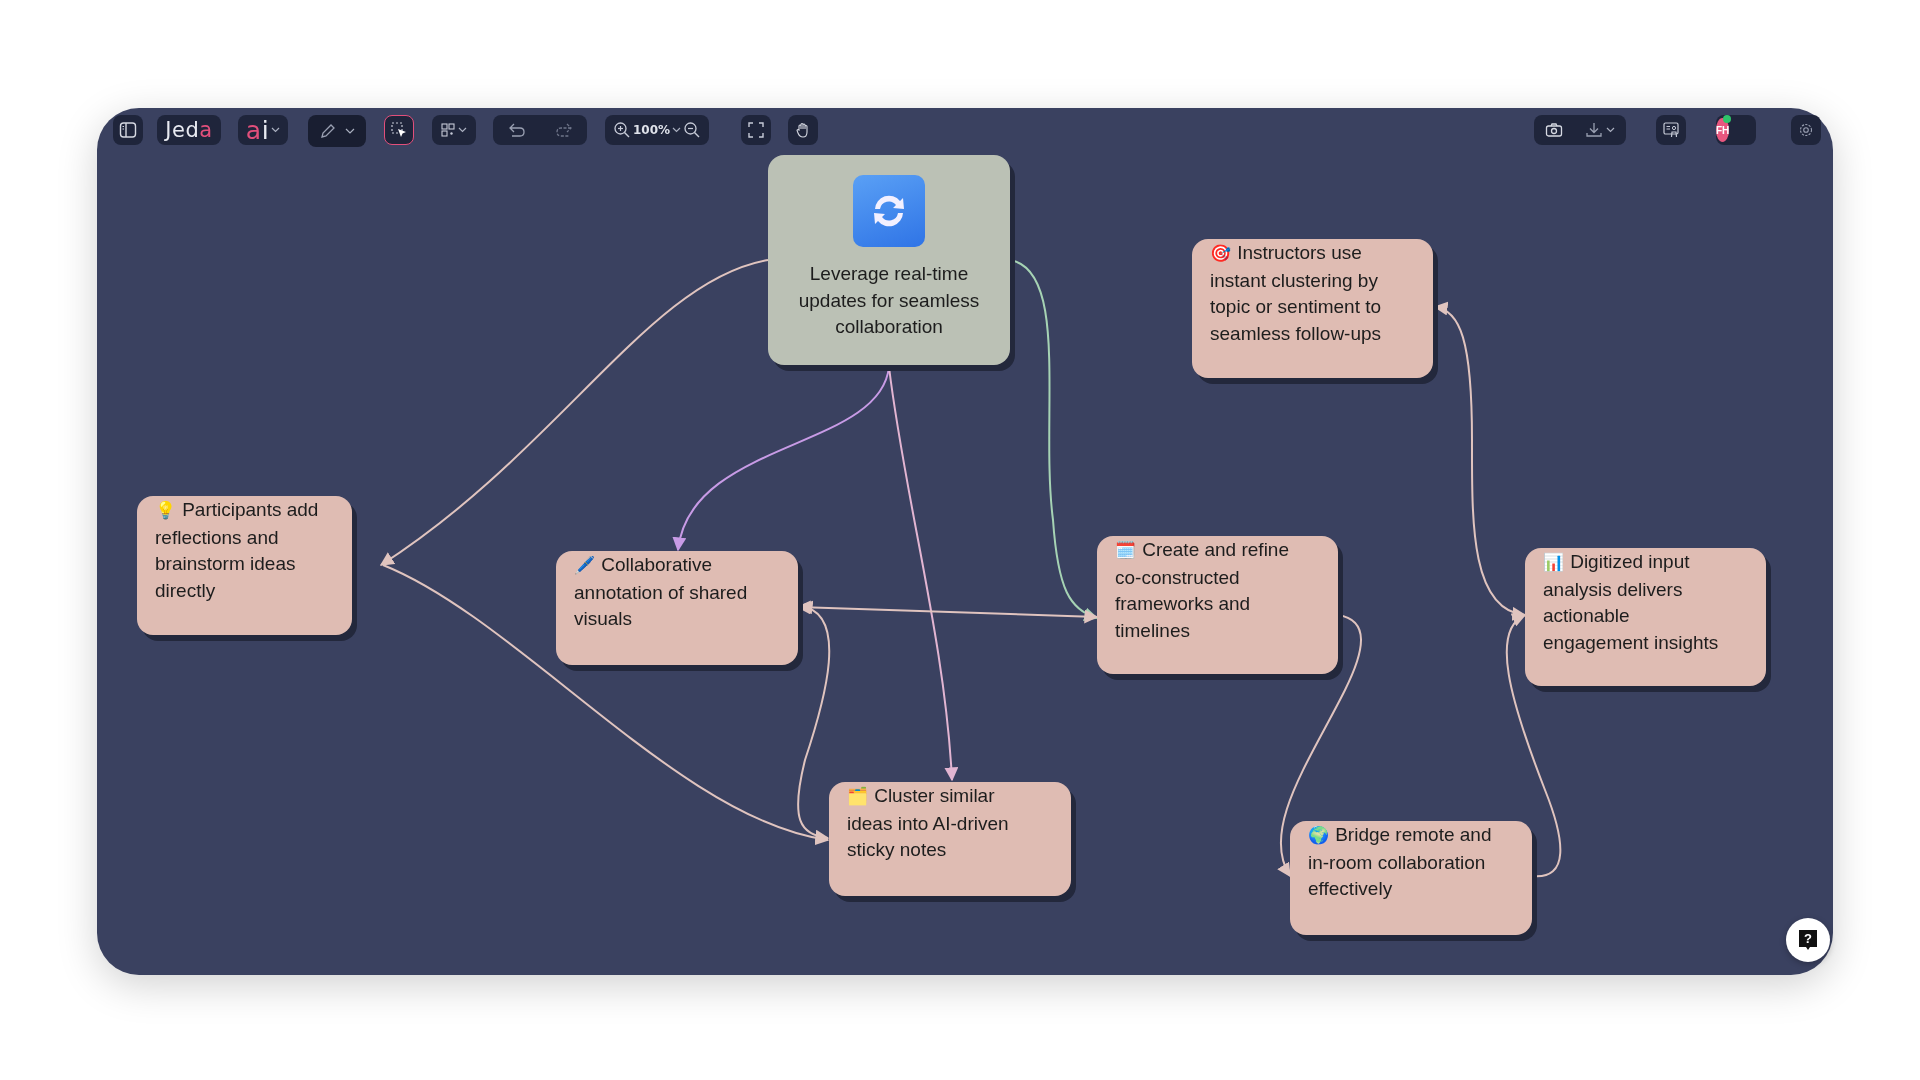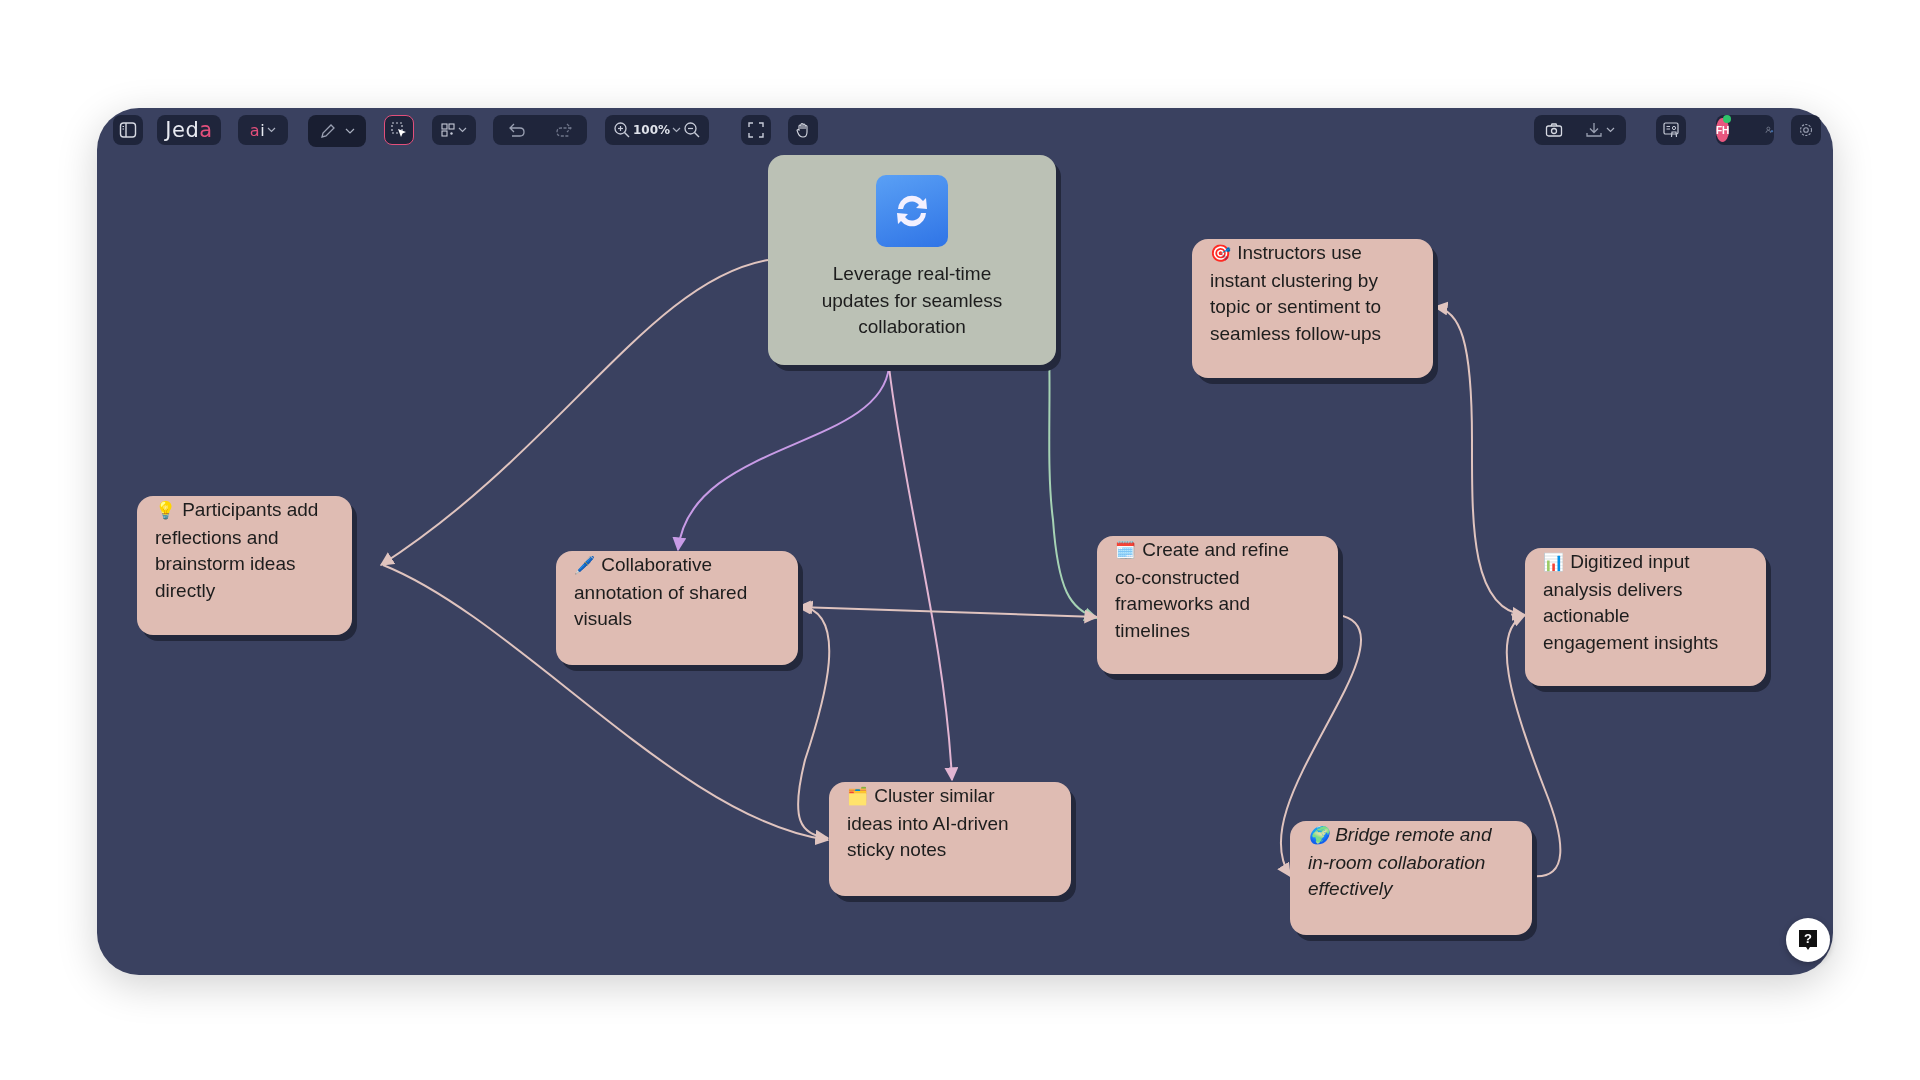--- a/index.html
+++ b/index.html
@@ -65,21 +65,21 @@
       <rect x="1.5" y="2" width="15" height="14" rx="3" fill="none" stroke="#d6d9e2" stroke-width="1.4"></rect>
       <line x1="7" y1="2" x2="7" y2="16" stroke="#d6d9e2" stroke-width="1.4"></line>
       <line x1="3.5" y1="5.5" x2="5" y2="5.5" stroke="#d6d9e2" stroke-width="1.2"></line>
       <line x1="3.5" y1="8" x2="5" y2="8" stroke="#d6d9e2" stroke-width="1.2"></line>
     </svg>
 </div>
 <div class="tb" style="left:157px;top:115px;width:64px;">
   <span class="logo"><span>Jed</span><span class="accent">a</span></span>
 </div>
 <div class="tb" style="left:238px;top:115px;width:50px;">
-  <span class="logo" style="font-size:16px;"><span class="accent">a</span><span>i</span></span>
+  <span class="logo" style="font-size:25px;"><span class="accent">a</span><span>i</span></span>
   <svg width="9" height="6" viewBox="0 0 9 6" style="margin-left:2px">
       <path d="M1,1 L4.5,4.5 L8,1" stroke="#aab0c0" fill="none" stroke-width="1.2"></path>
     </svg>
 </div>
 <div class="tb" style="left:308px;top:115px;width:58px;height:32px;background:#191e31;">
   <svg width="18" height="18" viewBox="0 0 18 18">
       <path d="M3,15 L4,11 L12,3 L15,6 L7,14 Z" fill="none" stroke="#9aa0b2" stroke-width="1.3"></path>
     </svg>
   <svg width="10" height="6" viewBox="0 0 10 6" style="margin-left:8px">
       <path d="M1,1 L5,5 L9,1" stroke="#aab0c0" fill="none" stroke-width="1.2"></path>
@@ -155,40 +155,40 @@
 </div>
 <div class="tb" style="left:1656px;top:115px;width:30px;">
   <svg width="18" height="18" viewBox="0 0 18 18">
       <rect x="2" y="2" width="14" height="11" rx="1.5" fill="none" stroke="#c7cbd8" stroke-width="1.2"></rect>
       <line x1="4.5" y1="5.5" x2="8" y2="5.5" stroke="#c7cbd8"></line>
       <line x1="4.5" y1="8" x2="8" y2="8" stroke="#c7cbd8"></line>
       <circle cx="12" cy="7" r="1.6" fill="none" stroke="#c7cbd8"></circle>
       <path d="M9.5,16 L10,11 L14,11 L14.5,16" fill="none" stroke="#c7cbd8" stroke-width="1.2"></path>
     </svg>
 </div>
-<div class="tb" style="left:1716px;top:115px;width:58px;justify-content:space-around;gap:36px;">
+<div class="tb" style="left:1716px;top:115px;width:40px;justify-content:space-around;gap:36px;">
   <div class="avatar">
       <span>FH</span>
       <span class="dot"></span>
     </div>
   <svg width="18" height="18" viewBox="0 0 18 18">
       <circle cx="7" cy="6" r="3" fill="none" stroke="#9aa0b2" stroke-width="1.2"></circle>
       <path d="M2,15 Q2,10 7,10 Q12,10 12,15" fill="none" stroke="#9aa0b2" stroke-width="1.2"></path>
       <line x1="14.5" y1="9" x2="14.5" y2="14" stroke="#5aa0f5" stroke-width="1.2"></line>
       <line x1="12" y1="11.5" x2="17" y2="11.5" stroke="#5aa0f5" stroke-width="1.2"></line>
     </svg>
 </div>
 <div class="tb" style="left:1791px;top:115px;width:30px;">
   <svg width="16" height="16" viewBox="0 0 16 16">
       <circle cx="8" cy="8" r="2.3" fill="none" stroke="#9aa0b2" stroke-width="1.1"></circle>
       <circle cx="8" cy="8" r="5.5" fill="none" stroke="#9aa0b2" stroke-width="1.1" stroke-dasharray="2.2 1.3"></circle>
     </svg>
 </div>
 
-<div class="central" style="left:768px;top:155px;width:288px;height:210px;">
+<div class="central" style="left:768px;top:155px;width:242px;height:210px;">
   <div class="sync-icon">
     <svg width="48" height="48" viewBox="0 0 48 48">
         <path d="M10,22 A14,14 0 0 1 35,14 L38,11 L39,22 L28,21 L31,18 A9,9 0 0 0 15,22 Z" fill="#f3f0ff"></path>
         <path d="M38,26 A14,14 0 0 1 13,34 L10,37 L9,26 L20,27 L17,30 A9,9 0 0 0 33,26 Z" fill="#f3f0ff"></path>
       </svg>
   </div>
   <div>
     <div>Leverage real-time</div>
     <div>updates for seamless</div>
     <div>collaboration</div>
@@ -228,21 +228,21 @@
   <span>seamless follow-ups</span>
 </div>
 
 <div class="node" style="left:1525px;top:548px;width:241px;height:138px;">
   <span class="emoji">📊</span><span>Digitized input</span><br>
   <span>analysis delivers</span><br>
   <span>actionable</span><br>
   <span>engagement insights</span>
 </div>
 
-<div class="node" style="left:1290px;top:821px;width:242px;height:114px;font-style:italic;">
+<div class="node" style="left:1290px;top:821px;width:242px;height:114px;">
   <span class="emoji">🌍</span><span>Bridge remote and</span><br>
   <span>in-room collaboration</span><br>
   <span>effectively</span>
 </div>
 
 <div class="help">
   <svg width="22" height="24" viewBox="0 0 22 24">
       <path d="M2,2 L20,2 L20,19 L13,19 L11,22 L9,19 L2,19 Z" fill="#111"></path>
       <text x="11" y="14.5" font-size="13" font-weight="bold" text-anchor="middle" fill="#fff" font-family="Liberation Sans, sans-serif">?</text>
     </svg>

